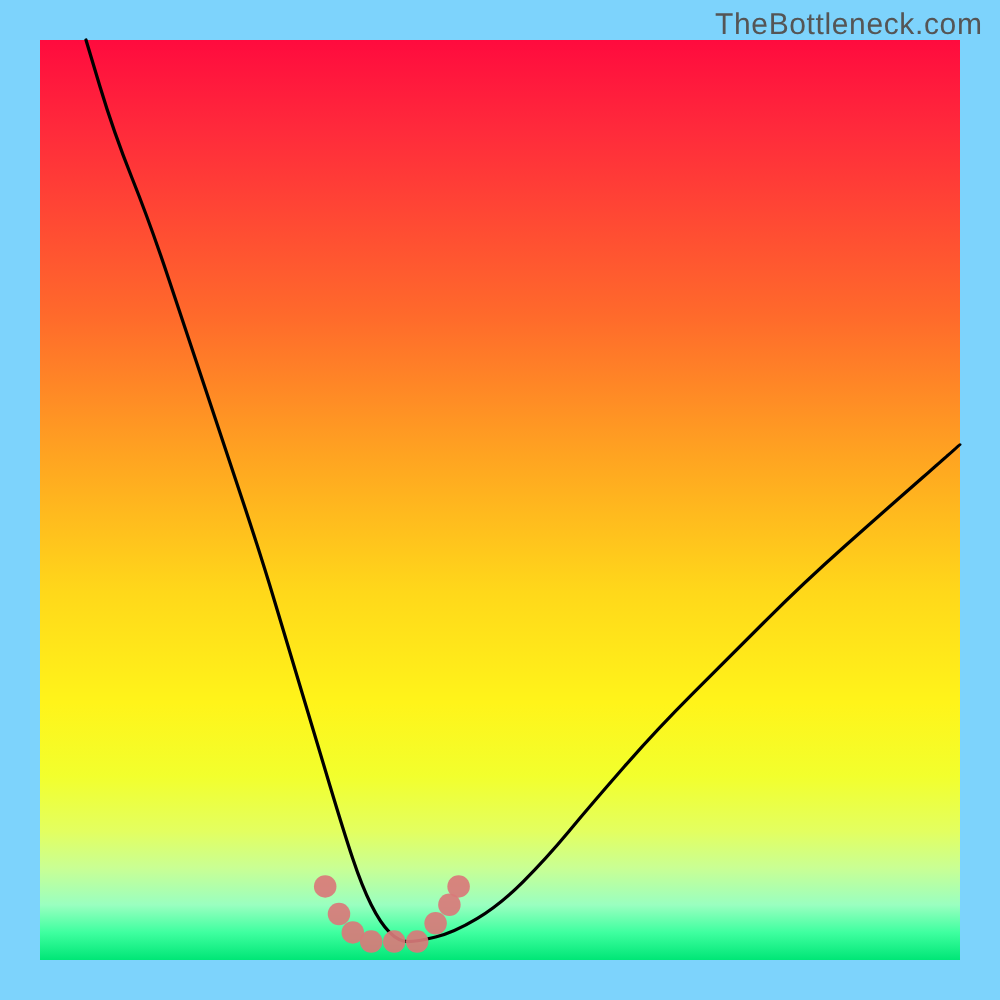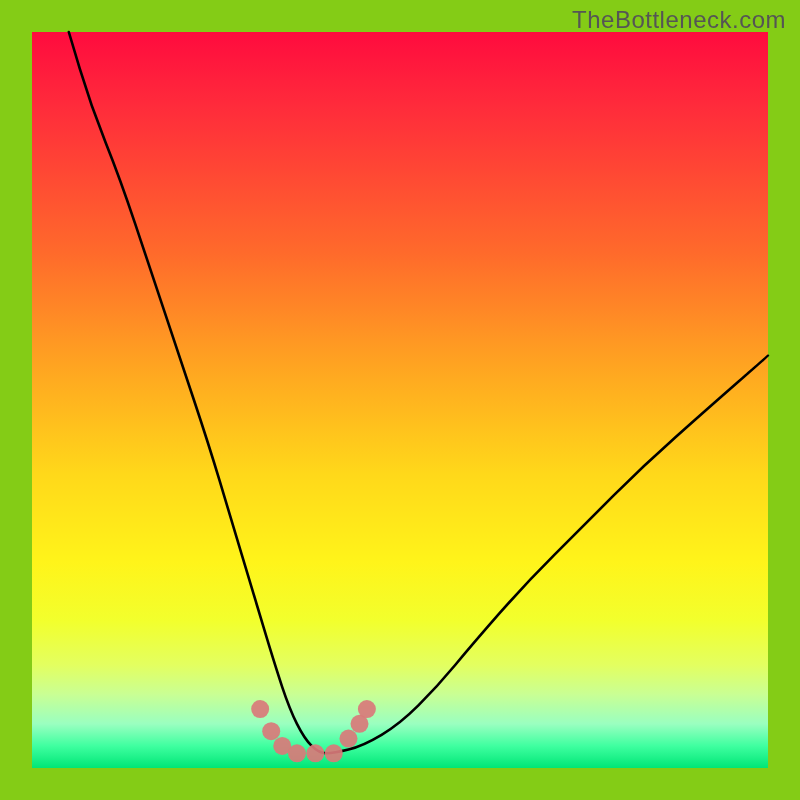--- a/index.html
+++ b/index.html
@@ -8,21 +8,21 @@
     width: 800px;
     height: 800px;
     background: #000;
     overflow: hidden;
     font-family: Arial, Helvetica, sans-serif;
   }
   .frame {
     position: absolute;
     width: 800px;
     height: 800px;
-    background: #84cc16;
+    background: #7dd3fc;
   }
   .plot {
     position: absolute;
     left: 32px;
     top: 32px;
     width: 736px;
     height: 736px;
     
     background: linear-gradient(
       to bottom,

